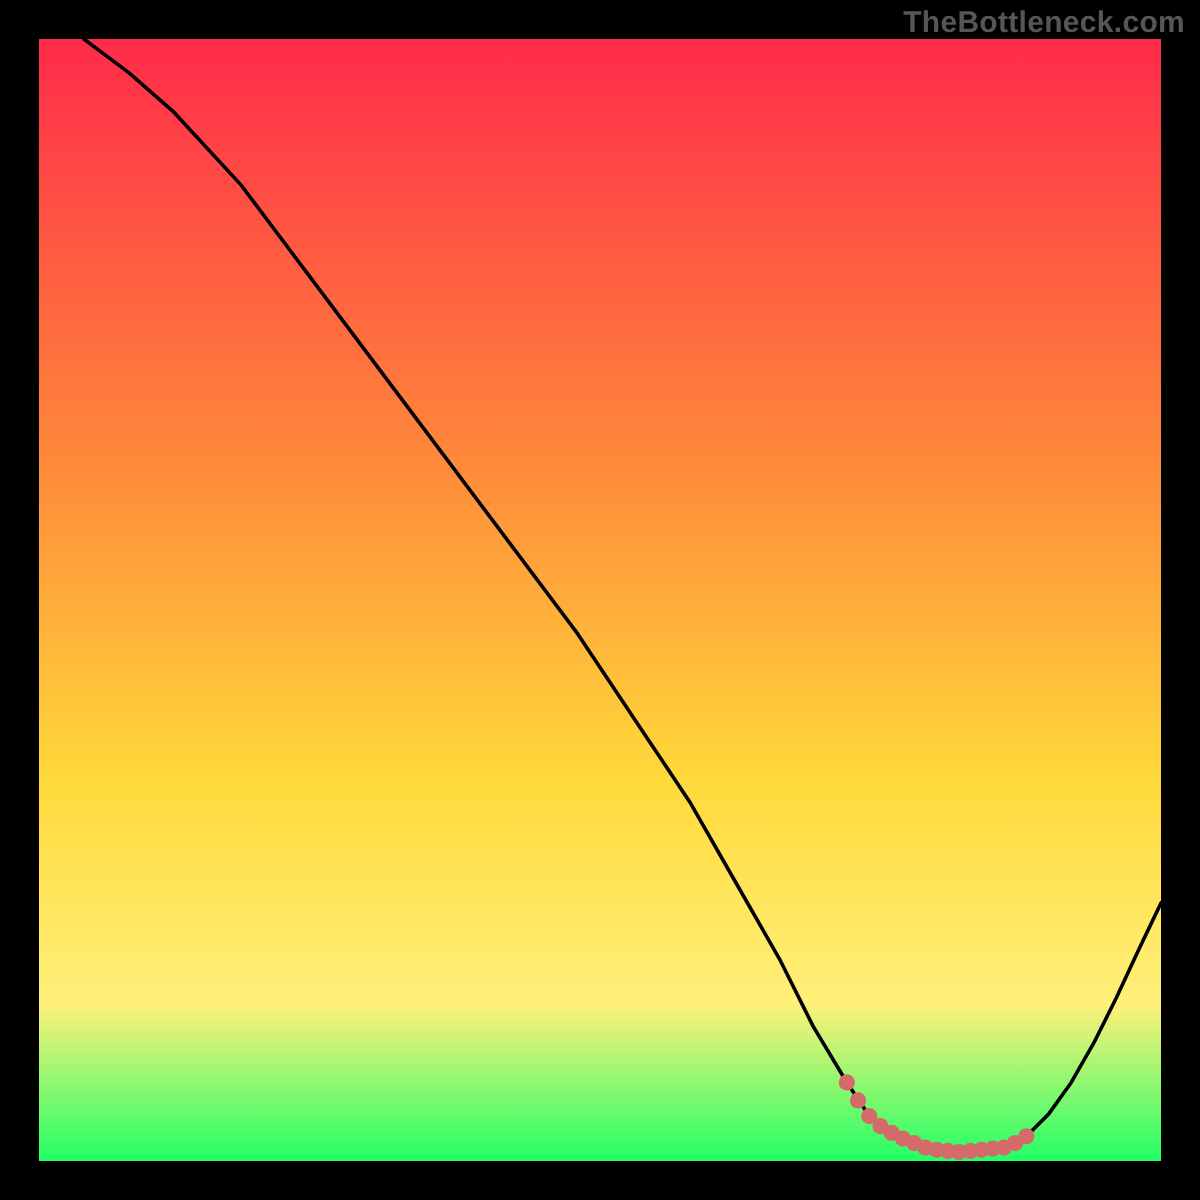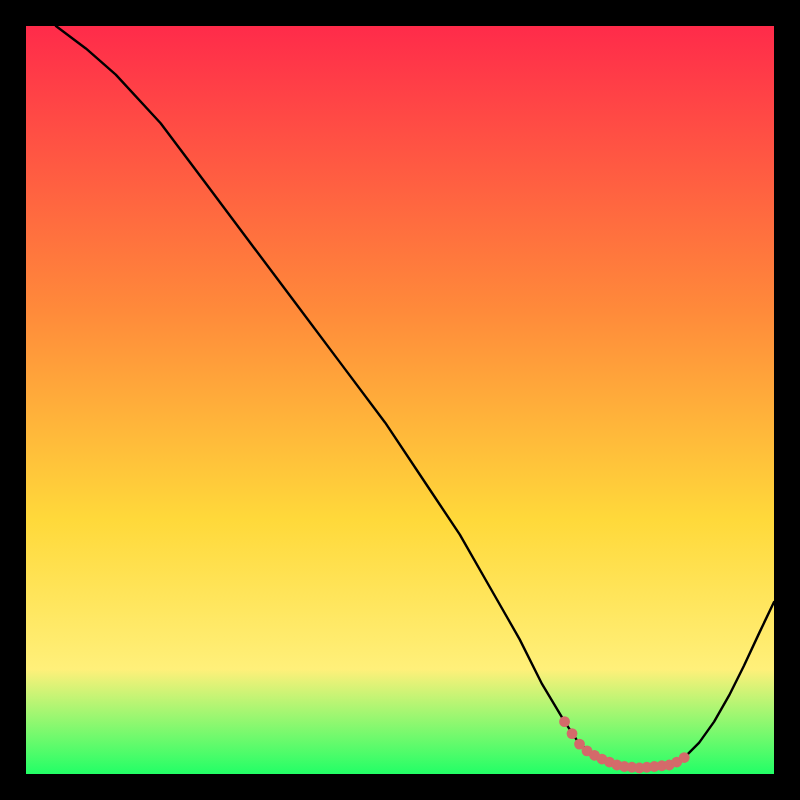--- a/index.html
+++ b/index.html
@@ -26,20 +26,21 @@
     top: 26px;
     width: 748px;
     height: 748px;
   }
   .plot svg { display: block; }
 </style>
 </head>
 <body>
 
 <div class="stage">
+  <div class="attribution">TheBottleneck.com</div>
 
   <div class="plot">
     <svg viewBox="0 0 748 748" width="748" height="748" preserveAspectRatio="none">
       <defs>
         <linearGradient id="bgGrad" x1="0" y1="0" x2="0" y2="1">
           <stop id="gs0" offset="0%" stop-color="#ff2b4a"></stop>
           <stop id="gs1" offset="38%" stop-color="#ff8a3a"></stop>
           <stop id="gs2" offset="66%" stop-color="#ffd93a"></stop>
           <stop id="gs3" offset="86%" stop-color="#fff07a"></stop>
           <stop id="gs4" offset="100%" stop-color="#22ff66"></stop>

